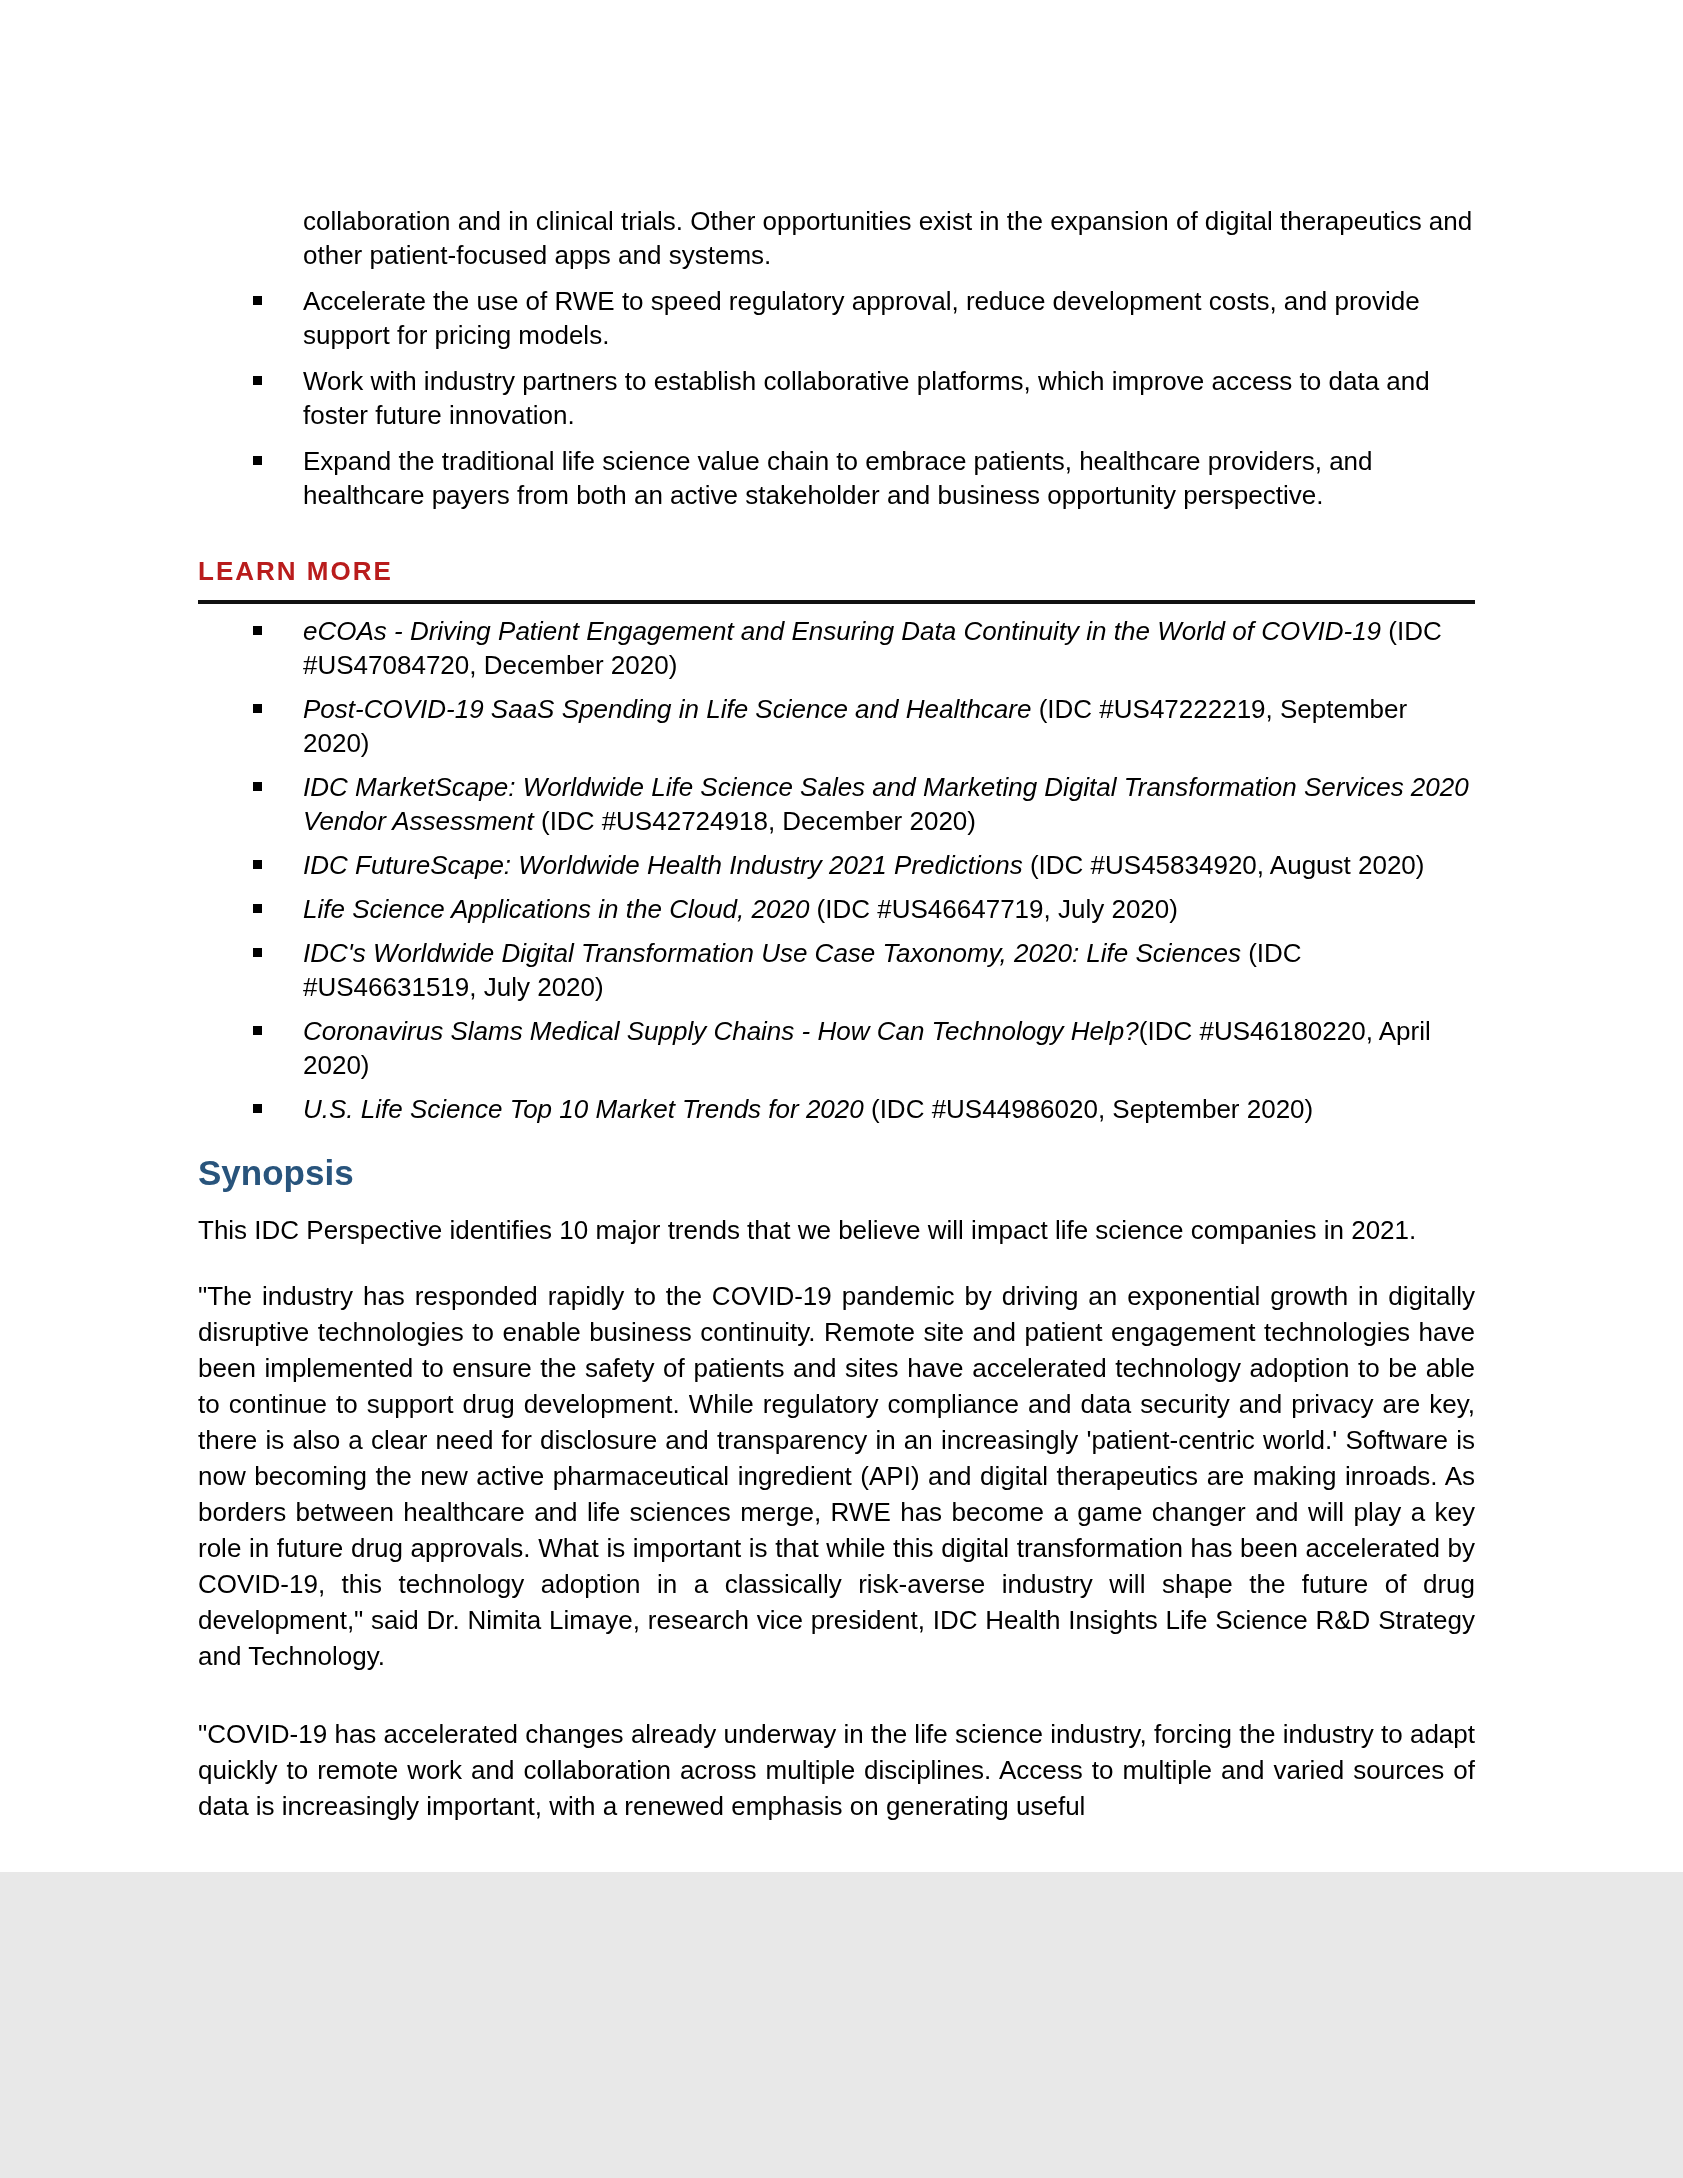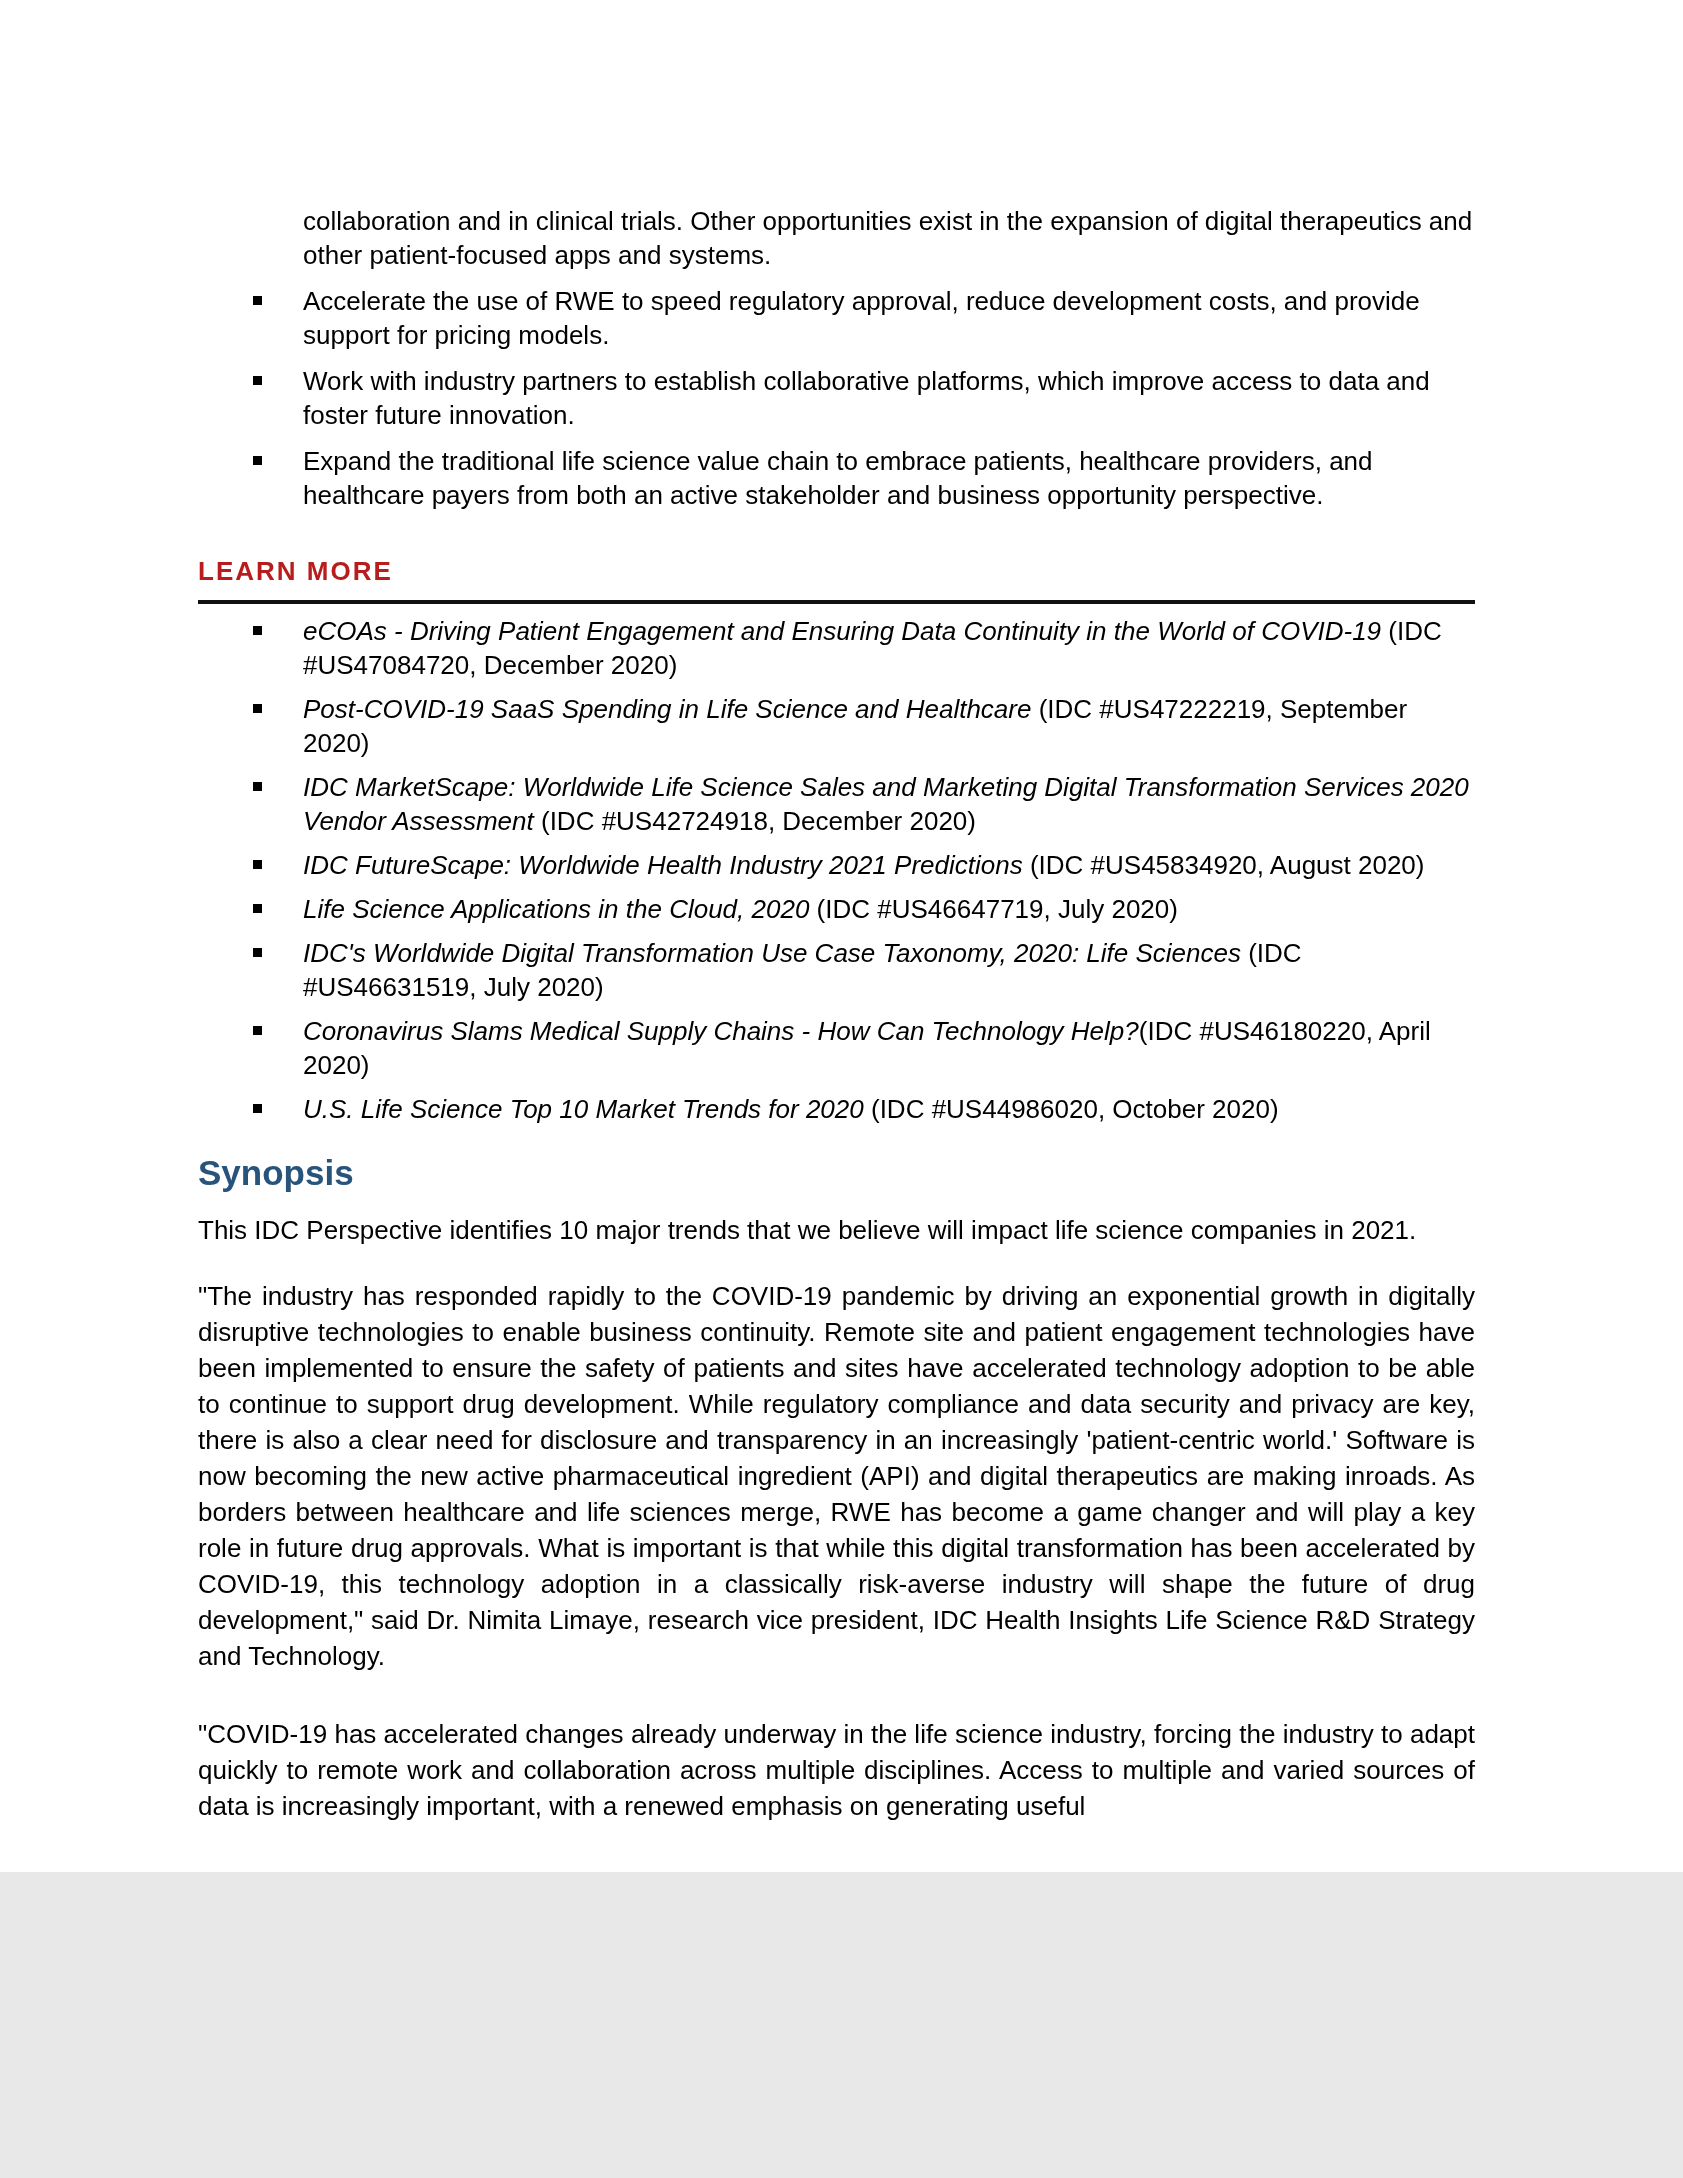--- a/index.html
+++ b/index.html
@@ -143,21 +143,21 @@
       <li>
         <span class="sq"></span>
         <span class="title">IDC's Worldwide Digital Transformation Use Case Taxonomy, 2020: Life Sciences</span><span> (IDC #US46631519, July 2020)</span>
       </li>
       <li>
         <span class="sq"></span>
         <span class="title">Coronavirus Slams Medical Supply Chains - How Can Technology Help?</span><span>(IDC #US46180220, April 2020)</span>
       </li>
       <li>
         <span class="sq"></span>
-        <span class="title">U.S. Life Science Top 10 Market Trends for 2020</span><span> (IDC #US44986020, October 2020)</span>
+        <span class="title">U.S. Life Science Top 10 Market Trends for 2020</span><span> (IDC #US44986020, September 2020)</span>
       </li>
     </ul>
 
     <h1 class="sec synopsis">Synopsis</h1>
 
     <p class="syn syn-intro">This IDC Perspective identifies 10 major trends that we believe will impact life science companies in 2021.</p>
 
     <p class="syn syn-quote1">"The industry has responded rapidly to the COVID-19 pandemic by driving an exponential growth in digitally disruptive technologies to enable business continuity. Remote site and patient engagement technologies have been implemented to ensure the safety of patients and sites have accelerated technology adoption to be able to continue to support drug development. While regulatory compliance and data security and privacy are key, there is also a clear need for disclosure and transparency in an increasingly 'patient-centric world.' Software is now becoming the new active pharmaceutical ingredient (API) and digital therapeutics are making inroads. As borders between healthcare and life sciences merge, RWE has become a game changer and will play a key role in future drug approvals. What is important is that while this digital transformation has been accelerated by COVID-19, this technology adoption in a classically risk-averse industry will shape the future of drug development," said Dr. Nimita Limaye, research vice president, IDC Health Insights Life Science R&amp;D Strategy and Technology.</p>
 
     <p class="syn syn-quote2">"COVID-19 has accelerated changes already underway in the life science industry, forcing the industry to adapt quickly to remote work and collaboration across multiple disciplines. Access to multiple and varied sources of data is increasingly important, with a renewed emphasis on generating useful</p>

